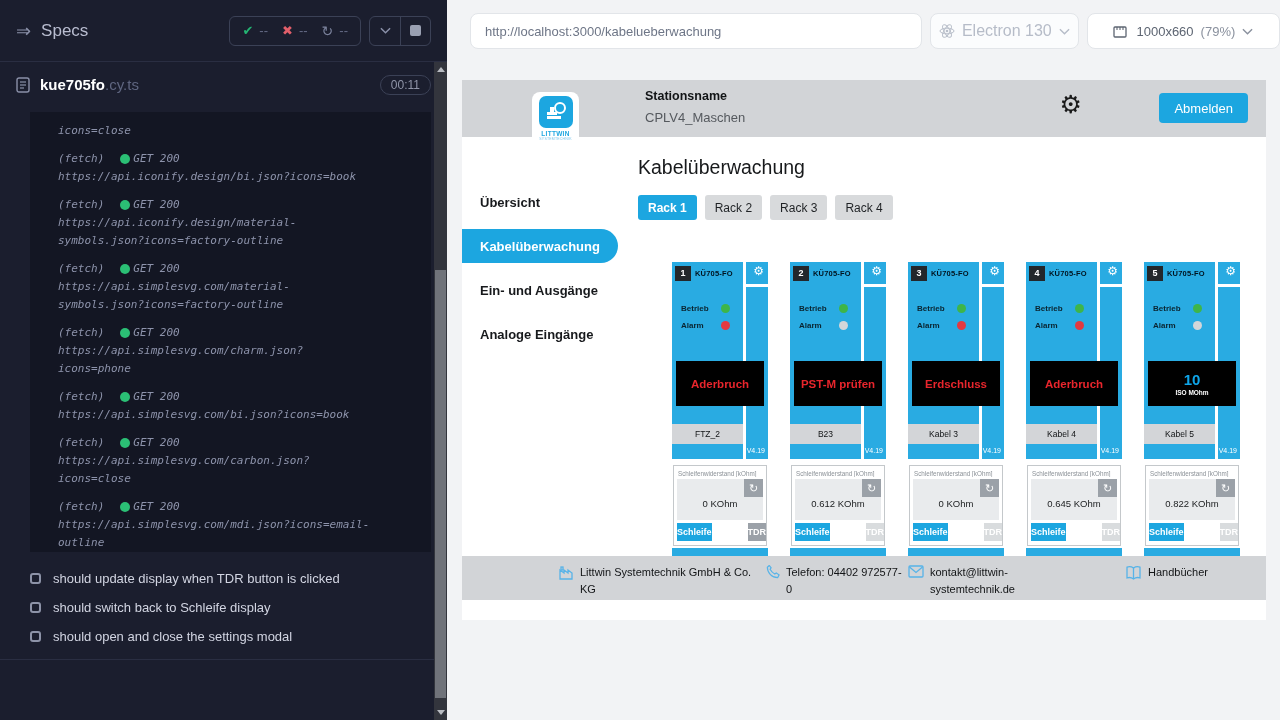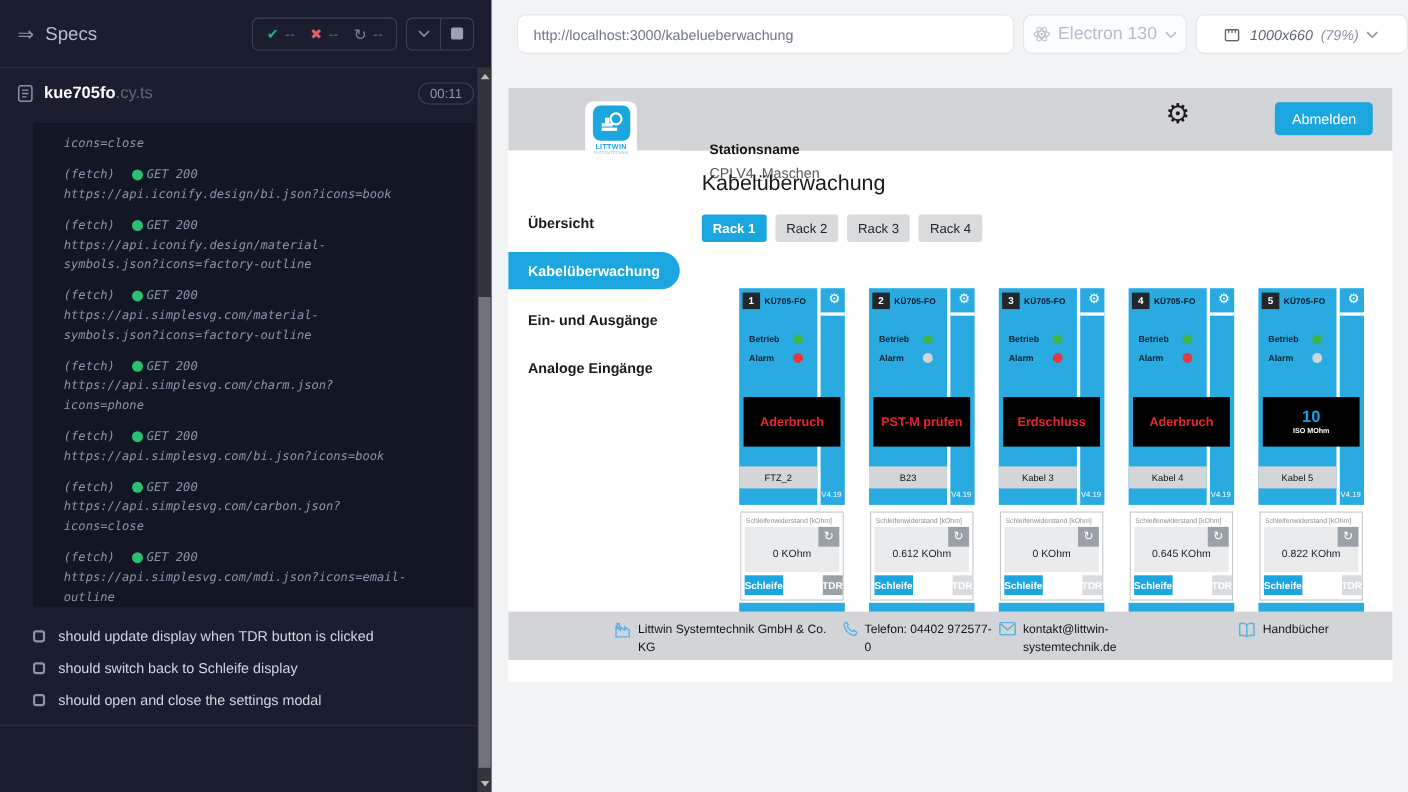--- a/index.html
+++ b/index.html
@@ -49,34 +49,34 @@
   .scroll-arrow.down { bottom:5px; border-top:5px solid #b9bcc2; }
 
   
   .right-region { position:absolute; left:447px; top:0; width:833px; height:720px; background:#f2f3f5; }
   .top-bar { position:absolute; left:0; top:0; width:833px; height:62px; display:flex; align-items:center; padding-left:23px; gap:8px; }
   .url-box { width:458px; height:36px; background:#fff; border:1px solid #e2e5e9; border-radius:8px;
              display:flex; align-items:center; padding:0 14px; font-size:13px; color:#6e7687; }
   .browser-select { width:151px; height:36px; border:1px solid #e2e5e9; border-radius:8px; background:#fbfcfd;
                     display:flex; align-items:center; justify-content:center; gap:7px; font-size:16px; color:#b6bcc8; cursor:pointer; }
   .size-select { width:196px; height:36px; border:1px solid #e2e5e9; border-radius:8px; background:#fff;
-                 display:flex; align-items:center; justify-content:center; gap:7px; font-size:13px; color:#5d6572; cursor:pointer;font-style:italic; }
+                 display:flex; align-items:center; justify-content:center; gap:7px; font-size:13px; color:#5d6572; cursor:pointer; }
   .size-select .pct { color:#8a919e; }
   .chev { width:11px; height:7px; }
 
   
   .aut { position:absolute; left:15px; top:80px; width:804px; height:540px; background:#fff; overflow:hidden; }
 
   .aut-header { position:absolute; left:0; top:0; width:804px; height:57px; background:#d2d4d7; }
   .logo { position:absolute; left:70px; top:12px; width:47px; height:54px; background:#fff; border-radius:8px;
           display:flex; flex-direction:column; align-items:center; padding-top:4px; z-index:3; }
   .logo-mark { width:34px; height:32px; background:#1ca6e0; border-radius:7px; display:flex; align-items:center; justify-content:center; }
   .logo-line1 { font-size:6.5px; font-weight:bold; color:#1ca6e0; margin-top:2px; letter-spacing:.3px; }
   .logo-line2 { font-size:3.5px; color:#7fc6ea; letter-spacing:.2px; }
-  .station { position:absolute; left:183px; top:9px;margin-top:40px; }
+  .station { position:absolute; left:183px; top:9px; }
   .station-label { font-size:12.5px; font-weight:bold; color:#121416; }
   .station-name { font-size:13px; color:#55595e; margin-top:7px; }
   .hdr-gear { position:absolute; right:184px; top:12px; font-size:25px; color:#1a1a1a; background:none; border:none; cursor:pointer; line-height:1; }
   .logout-btn { position:absolute; right:18px; top:13px; height:30px; padding:0 15px; background:#1ca6e0; color:#fff;
                 border:none; border-radius:4px; font-size:13px; font-family:inherit; cursor:pointer; }
 
   .aut-sidebar { position:absolute; left:0; top:57px; width:158px; height:419px; background:#fff; padding-top:48px; }
   .side-item { height:34px; display:flex; align-items:center; padding-left:18px; font-size:13px; font-weight:bold;
                color:#17191c; margin-bottom:10px; cursor:pointer; }
   .side-item.active { background:#1ca6e0; color:#fff; border-radius:0 18px 18px 0; width:156px; }

